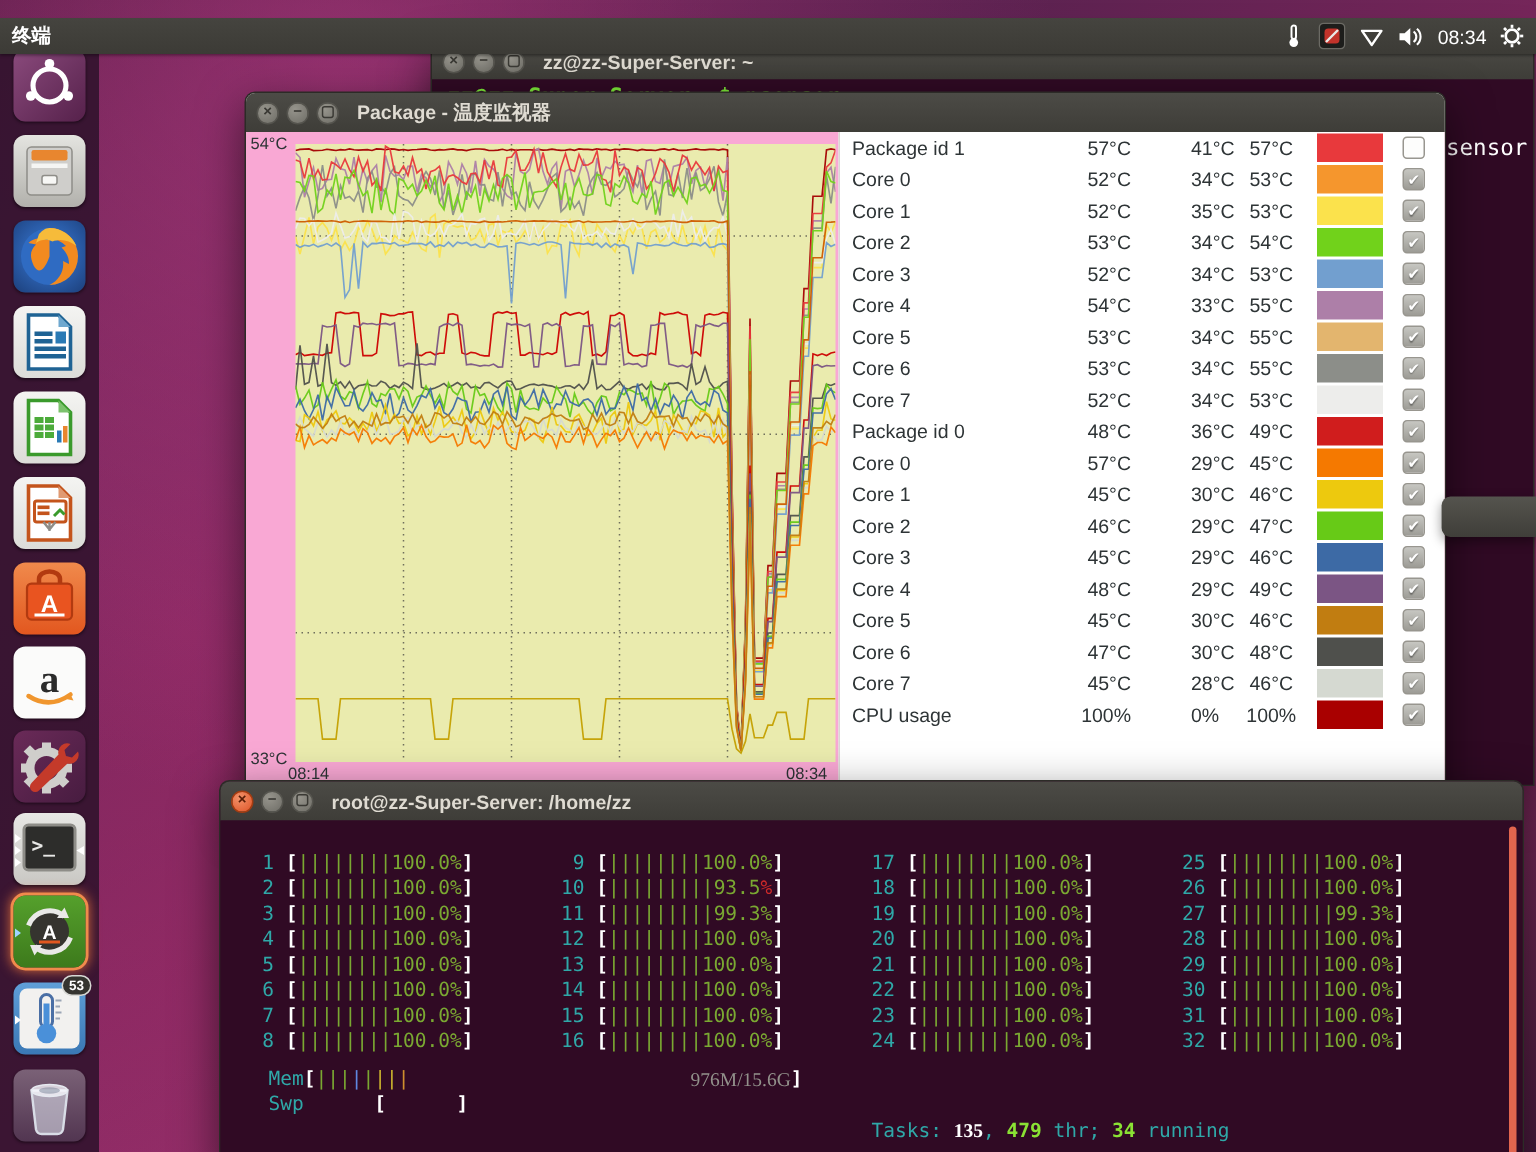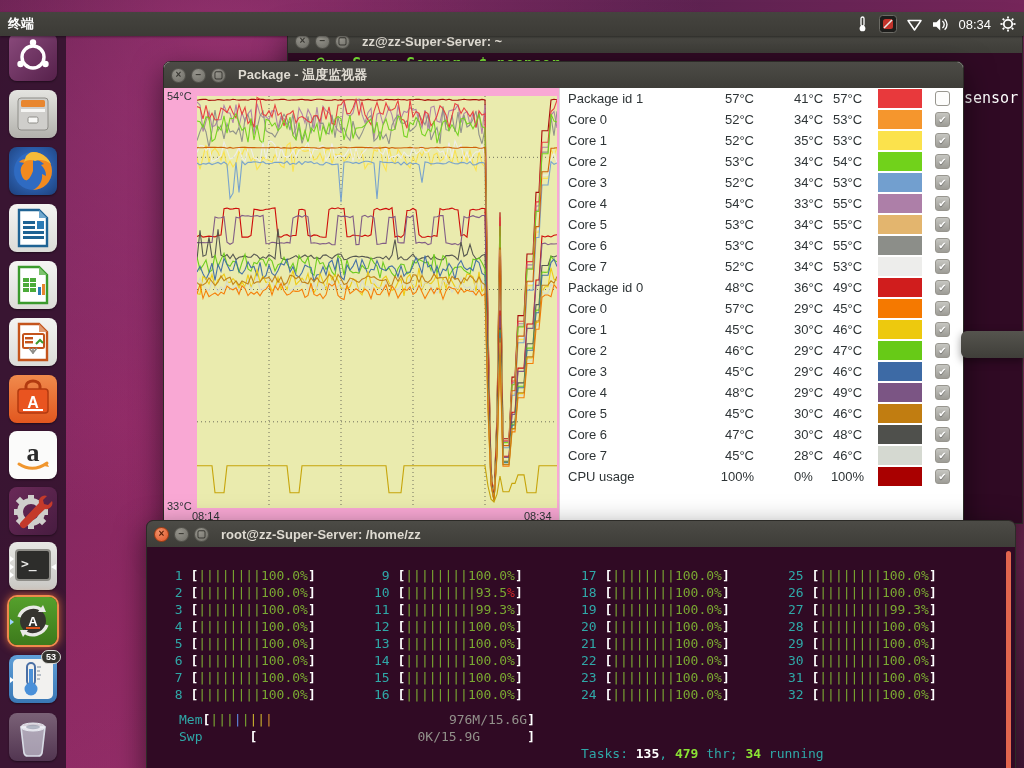--- a/index.html
+++ b/index.html
@@ -72,25 +72,25 @@
     grid-template-rows:repeat(8,17px);grid-auto-flow:column;white-space:pre;}
   .cnum{display:inline-block;width:2ch;text-align:right;color:#2fa8a8;}
   .brk{color:#ffffff;font-weight:bold;}
   .bar,.pct,.psym{color:#7aa832;}
   .psym.red{color:#cc2929;}
   .membar{position:absolute;left:20px;top:164px;white-space:pre;display:flex;width:356px;margin-left:12px;}
   .membar.swp{top:181px;gap:47px;}
   .mlabel{color:#2fa8a8;}
   .minner{display:flex;flex:1;}
   .mpipes{white-space:pre;}
-  .mval{margin-left:auto;color:#92918b;}
+  .mval{margin-left:auto;color:#92918b;font-family:Liberation Serif, serif;}
   .stats{position:absolute;left:434px;top:164px;white-space:pre;}
   .stats div{height:17px;}
   .cyan{color:#2fa8a8;}
-  .whiteb{color:#ffffff;font-weight:bold;} .greenb{color:#8ae234;font-weight:bold;}
+  .whiteb{color:#ffffff;font-weight:bold;font-family:Liberation Serif, serif;} .greenb{color:#8ae234;font-weight:bold;}
   .ht-scroll{position:absolute;right:4px;top:4px;bottom:4px;width:5px;background:#e2654e;border-radius:3px;}
   
   .ico{display:block;}
 </style>
 </head>
 <body>
 
 <div class="desktop"></div>
 
 <div class="window" style="left:287px;top:28px;width:734px;height:494px;z-index:10;background:#300a24;">
@@ -395,21 +395,21 @@
       <span class="wbtn">▢</span>
     </div>
     <span class="wtitle">root@zz-Super-Server: /home/zz</span>
   </div>
   <div class="ht-content">
     <div class="cpu-grid" id="cpugrid"><div><span class="cnum">1</span> <span class="brk">[</span><span class="bar">||||||||</span><span class="pct">100.0</span><span class="psym">%</span><span class="brk">]</span></div><div><span class="cnum">2</span> <span class="brk">[</span><span class="bar">||||||||</span><span class="pct">100.0</span><span class="psym">%</span><span class="brk">]</span></div><div><span class="cnum">3</span> <span class="brk">[</span><span class="bar">||||||||</span><span class="pct">100.0</span><span class="psym">%</span><span class="brk">]</span></div><div><span class="cnum">4</span> <span class="brk">[</span><span class="bar">||||||||</span><span class="pct">100.0</span><span class="psym">%</span><span class="brk">]</span></div><div><span class="cnum">5</span> <span class="brk">[</span><span class="bar">||||||||</span><span class="pct">100.0</span><span class="psym">%</span><span class="brk">]</span></div><div><span class="cnum">6</span> <span class="brk">[</span><span class="bar">||||||||</span><span class="pct">100.0</span><span class="psym">%</span><span class="brk">]</span></div><div><span class="cnum">7</span> <span class="brk">[</span><span class="bar">||||||||</span><span class="pct">100.0</span><span class="psym">%</span><span class="brk">]</span></div><div><span class="cnum">8</span> <span class="brk">[</span><span class="bar">||||||||</span><span class="pct">100.0</span><span class="psym">%</span><span class="brk">]</span></div><div><span class="cnum">9</span> <span class="brk">[</span><span class="bar">||||||||</span><span class="pct">100.0</span><span class="psym">%</span><span class="brk">]</span></div><div><span class="cnum">10</span> <span class="brk">[</span><span class="bar">|||||||||</span><span class="pct">93.5</span><span class="psym red">%</span><span class="brk">]</span></div><div><span class="cnum">11</span> <span class="brk">[</span><span class="bar">|||||||||</span><span class="pct">99.3</span><span class="psym">%</span><span class="brk">]</span></div><div><span class="cnum">12</span> <span class="brk">[</span><span class="bar">||||||||</span><span class="pct">100.0</span><span class="psym">%</span><span class="brk">]</span></div><div><span class="cnum">13</span> <span class="brk">[</span><span class="bar">||||||||</span><span class="pct">100.0</span><span class="psym">%</span><span class="brk">]</span></div><div><span class="cnum">14</span> <span class="brk">[</span><span class="bar">||||||||</span><span class="pct">100.0</span><span class="psym">%</span><span class="brk">]</span></div><div><span class="cnum">15</span> <span class="brk">[</span><span class="bar">||||||||</span><span class="pct">100.0</span><span class="psym">%</span><span class="brk">]</span></div><div><span class="cnum">16</span> <span class="brk">[</span><span class="bar">||||||||</span><span class="pct">100.0</span><span class="psym">%</span><span class="brk">]</span></div><div><span class="cnum">17</span> <span class="brk">[</span><span class="bar">||||||||</span><span class="pct">100.0</span><span class="psym">%</span><span class="brk">]</span></div><div><span class="cnum">18</span> <span class="brk">[</span><span class="bar">||||||||</span><span class="pct">100.0</span><span class="psym">%</span><span class="brk">]</span></div><div><span class="cnum">19</span> <span class="brk">[</span><span class="bar">||||||||</span><span class="pct">100.0</span><span class="psym">%</span><span class="brk">]</span></div><div><span class="cnum">20</span> <span class="brk">[</span><span class="bar">||||||||</span><span class="pct">100.0</span><span class="psym">%</span><span class="brk">]</span></div><div><span class="cnum">21</span> <span class="brk">[</span><span class="bar">||||||||</span><span class="pct">100.0</span><span class="psym">%</span><span class="brk">]</span></div><div><span class="cnum">22</span> <span class="brk">[</span><span class="bar">||||||||</span><span class="pct">100.0</span><span class="psym">%</span><span class="brk">]</span></div><div><span class="cnum">23</span> <span class="brk">[</span><span class="bar">||||||||</span><span class="pct">100.0</span><span class="psym">%</span><span class="brk">]</span></div><div><span class="cnum">24</span> <span class="brk">[</span><span class="bar">||||||||</span><span class="pct">100.0</span><span class="psym">%</span><span class="brk">]</span></div><div><span class="cnum">25</span> <span class="brk">[</span><span class="bar">||||||||</span><span class="pct">100.0</span><span class="psym">%</span><span class="brk">]</span></div><div><span class="cnum">26</span> <span class="brk">[</span><span class="bar">||||||||</span><span class="pct">100.0</span><span class="psym">%</span><span class="brk">]</span></div><div><span class="cnum">27</span> <span class="brk">[</span><span class="bar">|||||||||</span><span class="pct">99.3</span><span class="psym">%</span><span class="brk">]</span></div><div><span class="cnum">28</span> <span class="brk">[</span><span class="bar">||||||||</span><span class="pct">100.0</span><span class="psym">%</span><span class="brk">]</span></div><div><span class="cnum">29</span> <span class="brk">[</span><span class="bar">||||||||</span><span class="pct">100.0</span><span class="psym">%</span><span class="brk">]</span></div><div><span class="cnum">30</span> <span class="brk">[</span><span class="bar">||||||||</span><span class="pct">100.0</span><span class="psym">%</span><span class="brk">]</span></div><div><span class="cnum">31</span> <span class="brk">[</span><span class="bar">||||||||</span><span class="pct">100.0</span><span class="psym">%</span><span class="brk">]</span></div><div><span class="cnum">32</span> <span class="brk">[</span><span class="bar">||||||||</span><span class="pct">100.0</span><span class="psym">%</span><span class="brk">]</span></div></div>
     <div class="membar">
       <span class="mlabel">Mem</span><span class="brk">[</span><span class="minner"><span class="mpipes" id="mempipes"><span style="color: rgb(122, 168, 50);">|</span><span style="color: rgb(122, 168, 50);">|</span><span style="color: rgb(122, 168, 50);">|</span><span style="color: rgb(95, 135, 224);">|</span><span style="color: rgb(122, 168, 50);">|</span><span style="color: rgb(200, 176, 46);">|</span><span style="color: rgb(200, 176, 46);">|</span><span style="color: rgb(207, 143, 46);">|</span></span><span class="mval">976M/15.6G</span></span><span class="brk">]</span>
     </div>
     <div class="membar swp">
-      <span class="mlabel">Swp</span><span class="brk">[</span><span class="minner"><span class="mpipes"></span><span class="mval">0K/15.9G</span></span><span class="brk">]</span>
+      <span class="mlabel">Swp</span><span class="brk">[</span><span class="brk">]</span>
     </div>
     <div class="stats">
       <div id="tasksline"><span class="cyan">Tasks: </span><span class="whiteb">135</span><span class="cyan">, </span><span class="greenb">479</span><span class="cyan"> thr; </span><span class="greenb">34</span><span class="cyan"> running</span></div>
       
       
     </div>
     <div class="ht-scroll"></div>
   </div>
 </div>
 

